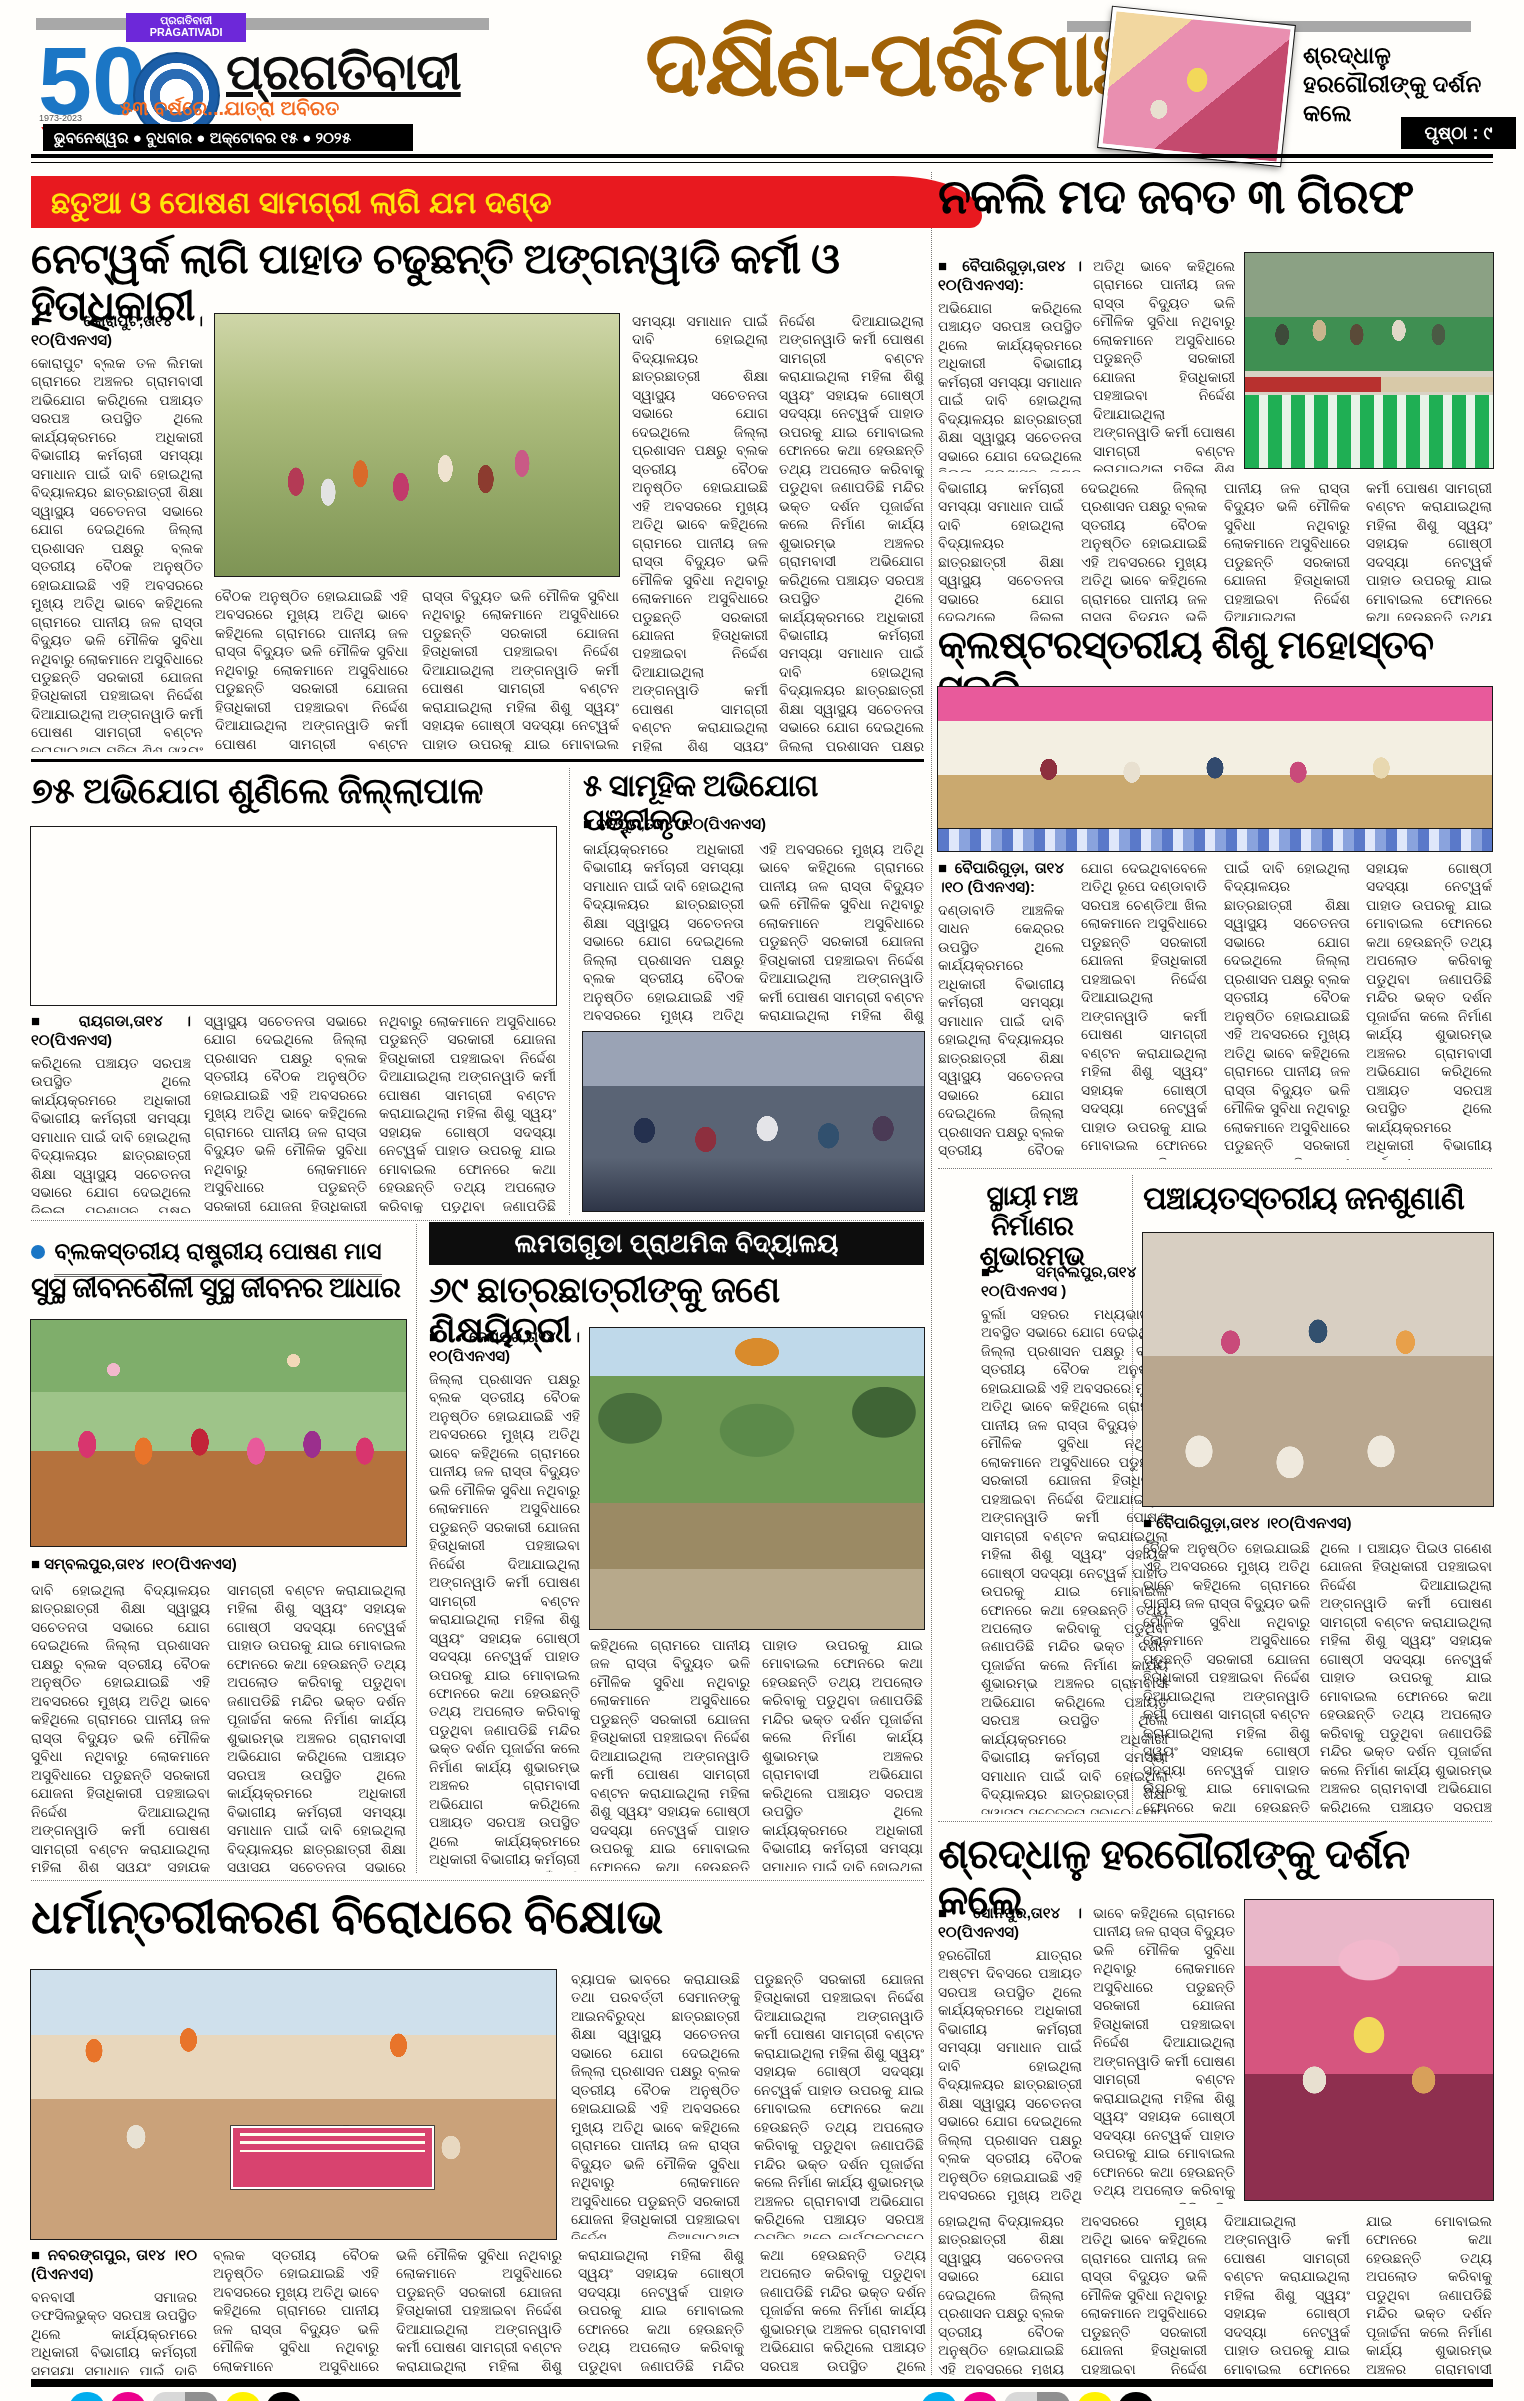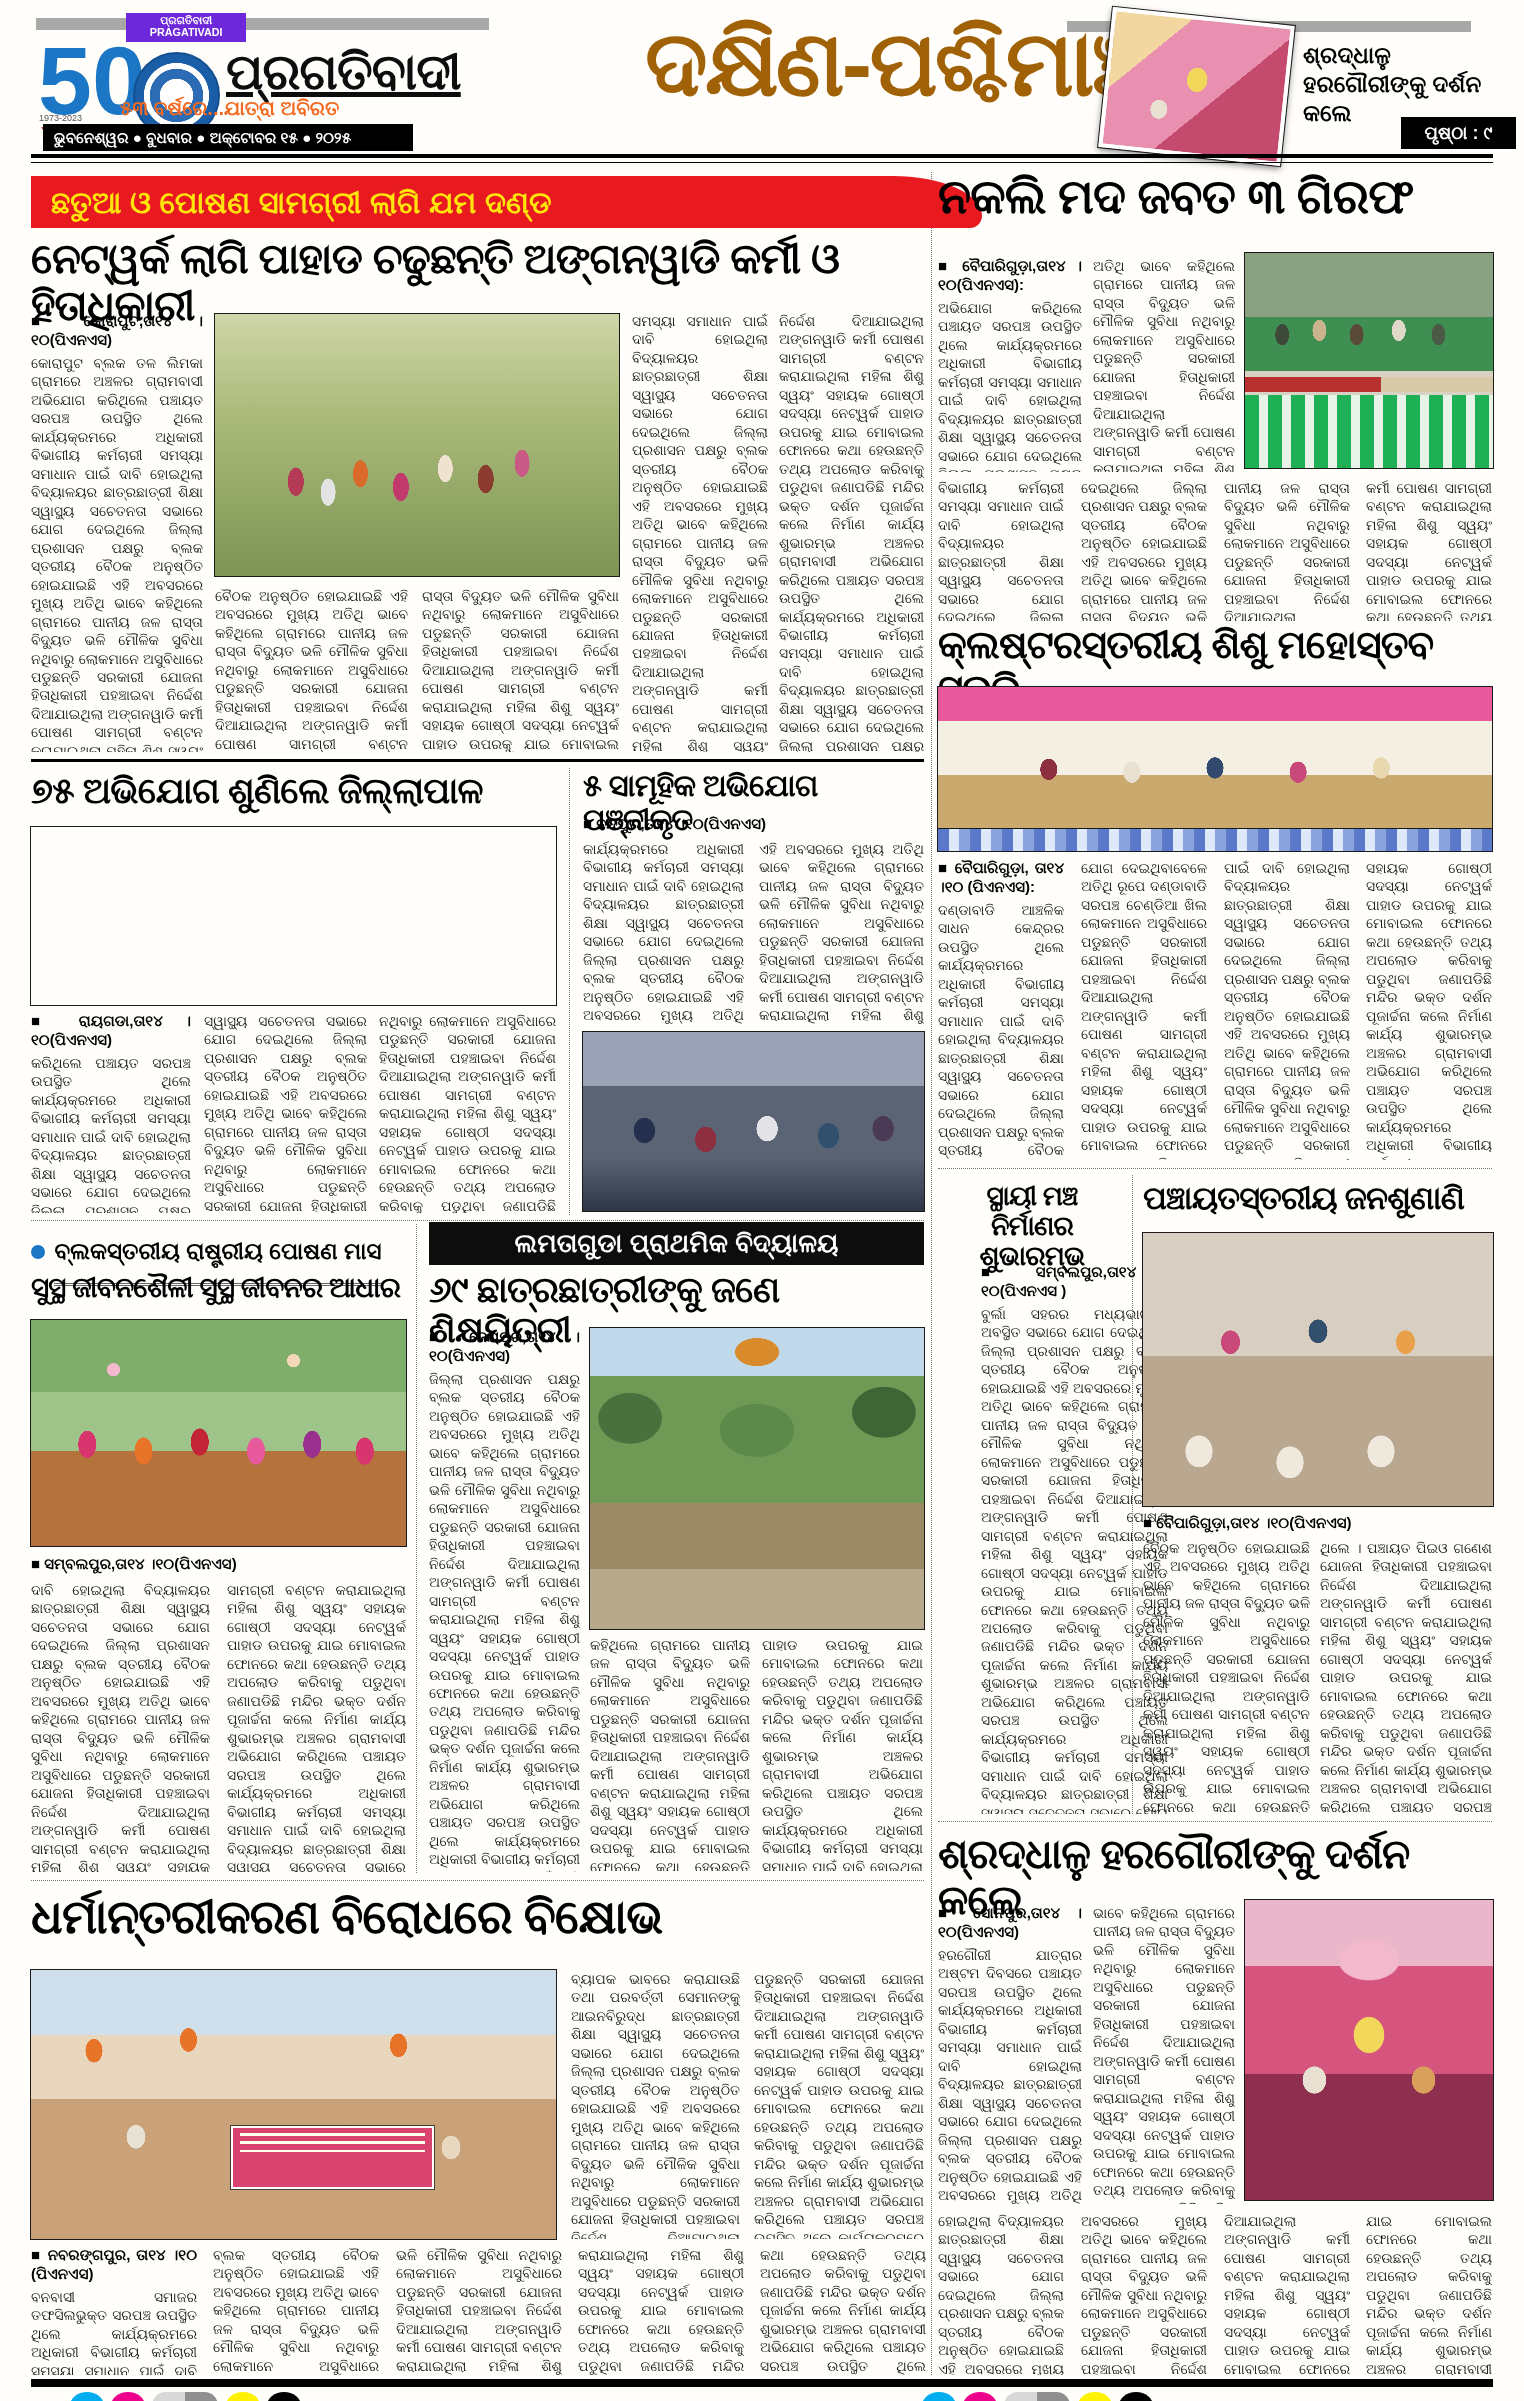--- a/index.html
+++ b/index.html
@@ -30,21 +30,21 @@
   .mast-caption{font-size:23px;font-weight:800;color:#000;line-height:1.25;}
   .tiltphoto{border:4.5px solid #fff;box-shadow:0 2.7px 7.2px rgba(0,0,0,.5);transform:rotate(6deg);}
 
   
   .redbanner{background:#e8191f;border-top-right-radius:117px 52px;border-bottom-right-radius:16px;}
   .redbanner span{color:#ffe60a;font-size:30.5px;font-weight:800;line-height:52px;padding-left:20px;display:block;}
 
   .blackbox{background:#0d0d0d;color:#fff;font-size:26px;font-weight:700;text-align:center;line-height:43px;}
   .kicker{font-size:23px;font-weight:800;color:#000;}
   .kicker .bdot{display:inline-block;width:14.4px;height:14.4px;border-radius:50%;background:#1b76c5;margin-right:9px;}
-  .kicker u{text-decoration:none;border-bottom:3.6px double #666;padding-bottom:19px;}
+  .kicker u{text-decoration:none;border-bottom:3.6px double #666;padding-bottom:10px;}
 
   
   .ph-hill{background:
     radial-gradient(13.5px 24px at 20% 64%,#b43a55 0 58%,transparent 60%),
     radial-gradient(12.6px 23px at 28% 68%,#e3e3e3 0 58%,transparent 60%),
     radial-gradient(12.6px 23px at 36% 61%,#d96a2a 0 58%,transparent 60%),
     radial-gradient(13.5px 24px at 46% 66%,#c13a6b 0 58%,transparent 60%),
     radial-gradient(12.6px 23px at 57% 59%,#efe3d0 0 58%,transparent 60%),
     radial-gradient(13.5px 24px at 67% 63%,#8c3b2f 0 58%,transparent 60%),
     radial-gradient(12.6px 23px at 76% 57%,#c95a86 0 58%,transparent 60%),

